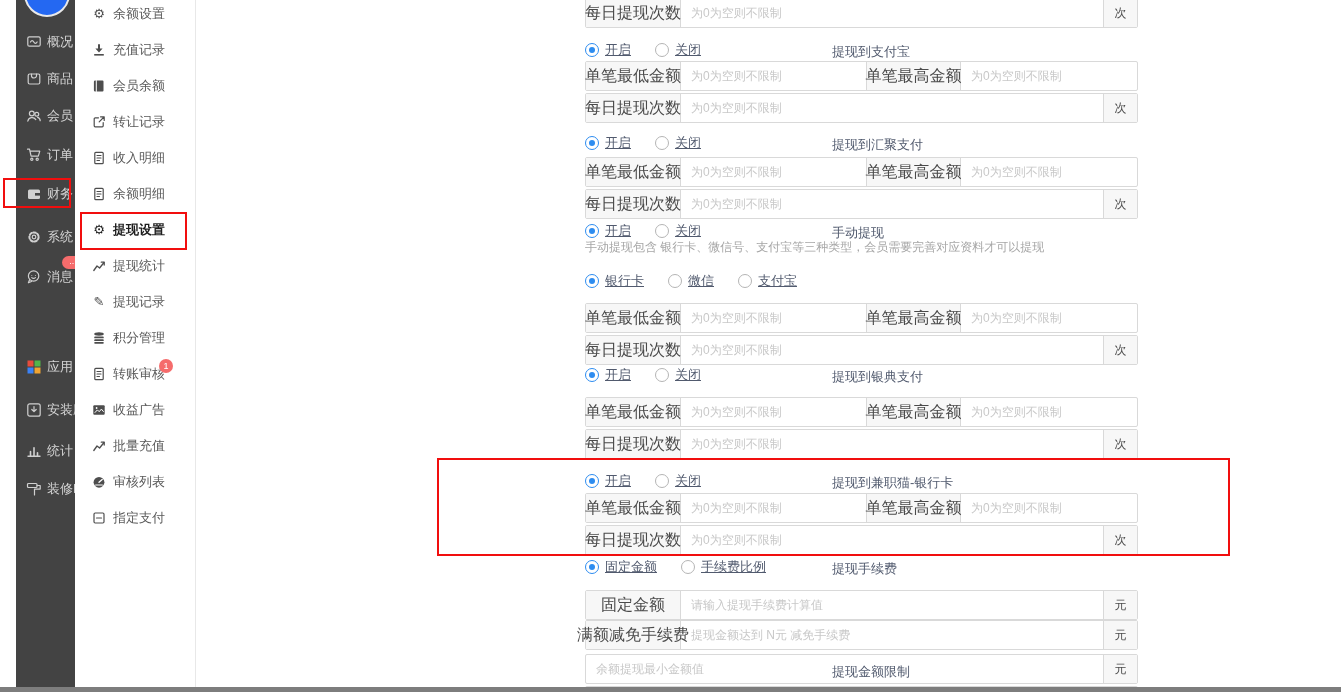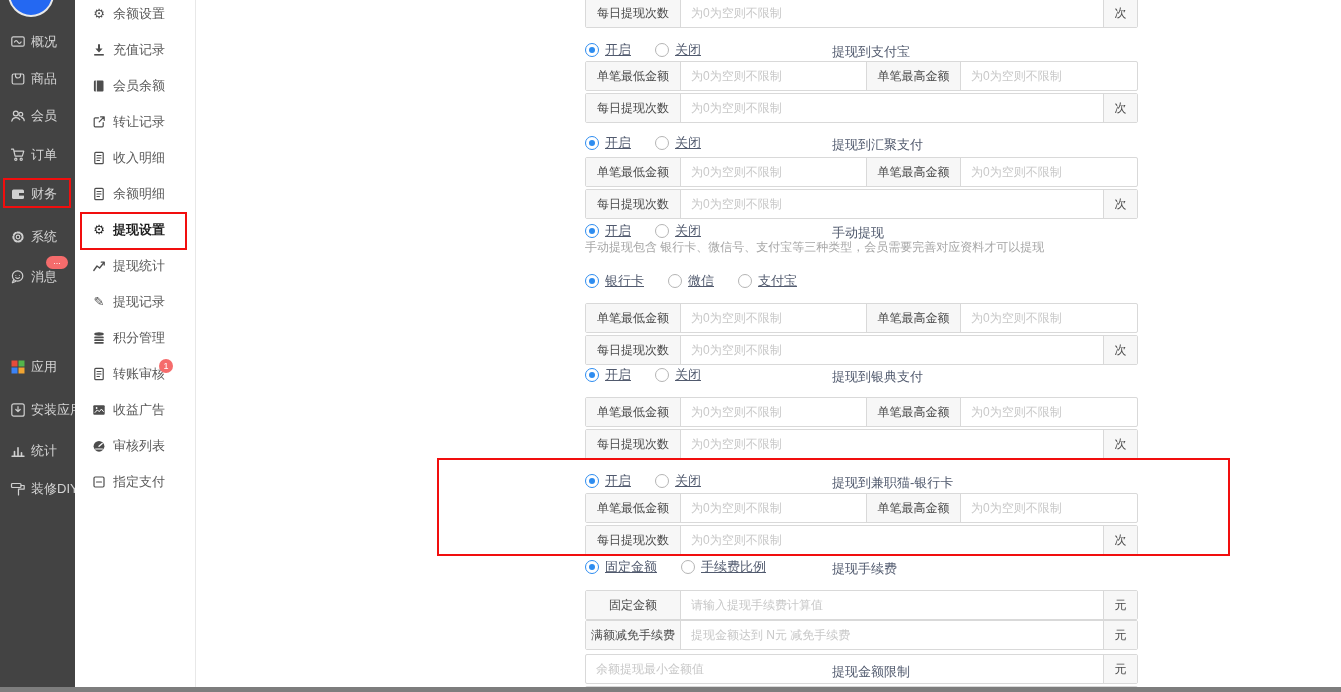--- a/index.html
+++ b/index.html
@@ -1,21 +1,21 @@
 <!DOCTYPE html>
 <html><head>
 <meta charset="utf-8">
 <style>
   * { margin:0; padding:0; box-sizing:border-box; }
   html,body { width:1341px; height:692px; }
   body { font-family:"Liberation Sans","DejaVu Sans",sans-serif; background:#fff; overflow:hidden; }
   #page { position:relative; width:1341px; height:692px; overflow:hidden; background:#fff; }
 
   
-  .sidebar { position:absolute; left:0; top:0; width:75px; height:692px; background:#434343; }
+  .sidebar { position:absolute; left:16px; top:0; width:75px; height:692px; background:#434343; }
   .avatar { position:absolute; left:8px; top:-29px; width:46px; height:46px; border-radius:50%;
             background:#2468f2; border:2px solid #e9e9e9; }
   .snav { position:absolute; left:0; top:0; width:75px; }
   .snav-item { position:absolute; left:10px; height:20px; display:flex; align-items:center; gap:5px;
                color:#d4d4d4; font-size:13px; white-space:nowrap; cursor:pointer; }
   .snav-item .icn { width:16px; height:16px; display:inline-flex; align-items:center; justify-content:center;
                     color:#d0d0d0; font-size:15px; line-height:16px; flex:0 0 16px; }
   .snav-item svg { stroke:#d0d0d0; fill:none; stroke-width:1.2; stroke-linecap:round; stroke-linejoin:round; }
   .msg-badge { position:absolute; left:36px; top:-11px; min-width:22px; height:13px; border-radius:7px;
                background:#f56c6c; color:#fff; font-size:9px; line-height:11px; text-align:center; padding:0 4px; }
@@ -42,21 +42,21 @@
   .radio { width:14px; height:14px; border-radius:50%; border:1px solid #b5b5b5; background:#fff;
            display:inline-block; position:relative; cursor:pointer; flex:0 0 14px; }
   .radio.sel { border-color:#2d8cf0; }
   .radio.sel::after { content:""; position:absolute; left:3px; top:3px; width:6px; height:6px;
                       border-radius:50%; background:#2d8cf0; }
   .radio-lb { margin:0 24px 0 6px;text-decoration:underline; }
   .note { margin-top:2px; font-size:12px; color:#a6a6a6; height:12px; line-height:12px; white-space:nowrap; }
 
   .igroup { width:553px; height:30px; display:flex; align-items:stretch; border:1px solid #d9d9d9;
             border-radius:2px; background:#fff; }
-  .addon { width:95px; background:#f7f7f7; border-right:1px solid #d9d9d9; font-size:12px; color:#4a4a4a;
+  .addon { width:95px; background:#f7f7f7; border-right:1px solid #d9d9d9; font-size:16px; color:#4a4a4a;
            display:flex; align-items:center; justify-content:center; white-space:nowrap; flex:0 0 95px; }
   .addon.second { border-left:1px solid #d9d9d9; }
   .unit { width:34px; background:#f7f7f7; border-left:1px solid #d9d9d9; font-size:12px; color:#4a4a4a;
           display:flex; align-items:center; justify-content:center; flex:0 0 34px; }
   .gin { border:none; outline:none; flex:1 1 auto; font-size:12px; color:#666; padding:0 10px;
          font-family:inherit; background:transparent; min-width:0; }
   .gin::placeholder { color:#c8c8c8; }
   .gin.w1 { flex:0 0 185px; }
 
   
@@ -282,20 +282,29 @@
               <rect x="1.3" y="2.3" width="11.4" height="9.4" rx="1" fill="#4d4d4d" stroke="none"></rect>
               <path d="M3 9.5l2.4-2.6 1.8 1.8 2.2-2.6 2 2.4" stroke="#fff" stroke-width="1"></path>
               <circle cx="4.6" cy="5" r="0.9" fill="#fff" stroke="none"></circle>
             </svg>
           </span>
         <span>收益广告</span>
       </div>
       <div class="sub-item">
         <span class="icn">
             <svg width="14" height="14" viewBox="0 0 14 14">
+              <path d="M1.8 11.5L5 7l2.6 2L12 3.5" stroke-width="1.3"></path>
+              <path d="M9.3 3.2h2.9v2.9" stroke-width="1.3"></path>
+            </svg>
+          </span>
+        <span>批量充值</span>
+      </div>
+      <div class="sub-item">
+        <span class="icn">
+            <svg width="14" height="14" viewBox="0 0 14 14">
               <circle cx="7" cy="7.3" r="5.4" fill="#4d4d4d" stroke="none"></circle>
               <path d="M7 7.3L10.2 4.4" stroke="#fff" stroke-width="1.3"></path>
               <path d="M3.6 10h6.8" stroke="#fff" stroke-width="1.2"></path>
             </svg>
           </span>
         <span>审核列表</span>
       </div>
       <div class="sub-item">
         <span class="icn">
             <svg width="14" height="14" viewBox="0 0 14 14">

